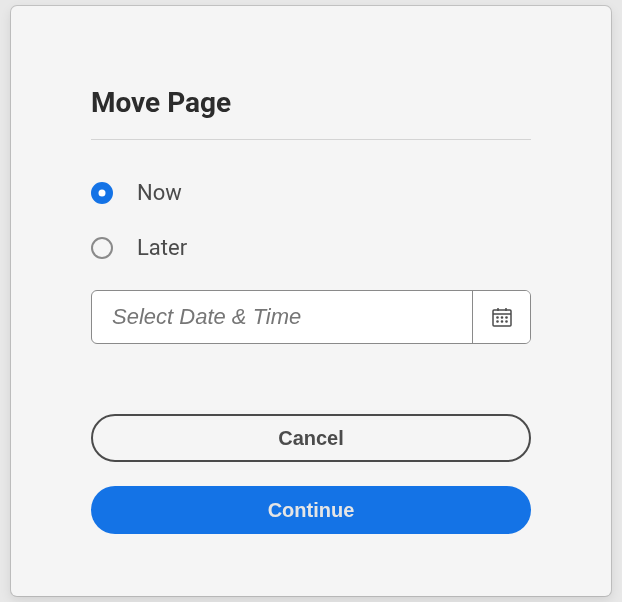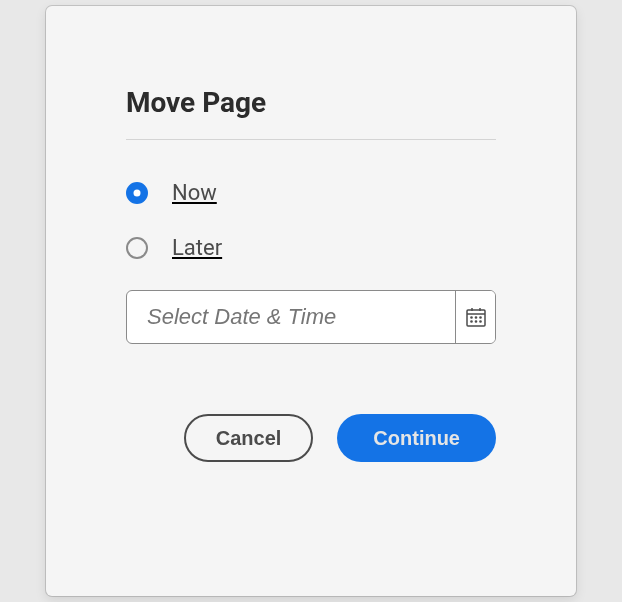--- a/index.html
+++ b/index.html
@@ -12,21 +12,21 @@
       background: #e8e8e8;
       width: 622px;
       height: 602px;
       display: flex;
       align-items: center;
       justify-content: center;
     }
     .dialog {
       background: #f5f5f5;
       border-radius: 6px;
-      width: 530px;
+      width: 600px;
       height: 590px;
       padding: 80px 80px 40px 80px;
       box-shadow: 0 0 0 1px rgba(0,0,0,0.15), 0 4px 12px rgba(0,0,0,0.1);
       position: relative;
     }
     .dialog-title {
       font-size: 28px;
       font-weight: 700;
       color: #2c2c2c;
       margin-bottom: 20px;
@@ -34,21 +34,20 @@
     .divider {
       height: 1px;
       background: #d4d4d4;
       margin-bottom: 40px;
     }
     .option-row {
       display: flex;
       align-items: center;
       margin-bottom: 30px;
       cursor: pointer;
-      text-decoration: underline;
     }
     .radio {
       width: 22px;
       height: 22px;
       border-radius: 50%;
       border: 2px solid #8a8a8a;
       margin-right: 24px;
       position: relative;
       flex-shrink: 0;
     }
@@ -100,20 +99,21 @@
       align-items: center;
       justify-content: center;
       cursor: pointer;
       background: #fff;
     }
     .button-row {
       display: flex;
       justify-content: flex-end;
       gap: 24px;
       margin-top: 70px;
+      flex-direction: column;
     }
     .btn {
       height: 48px;
       padding: 0 30px;
       border-radius: 24px;
       font-size: 20px;
       font-weight: 600;
       cursor: pointer;
       border: none;
       display: flex;

